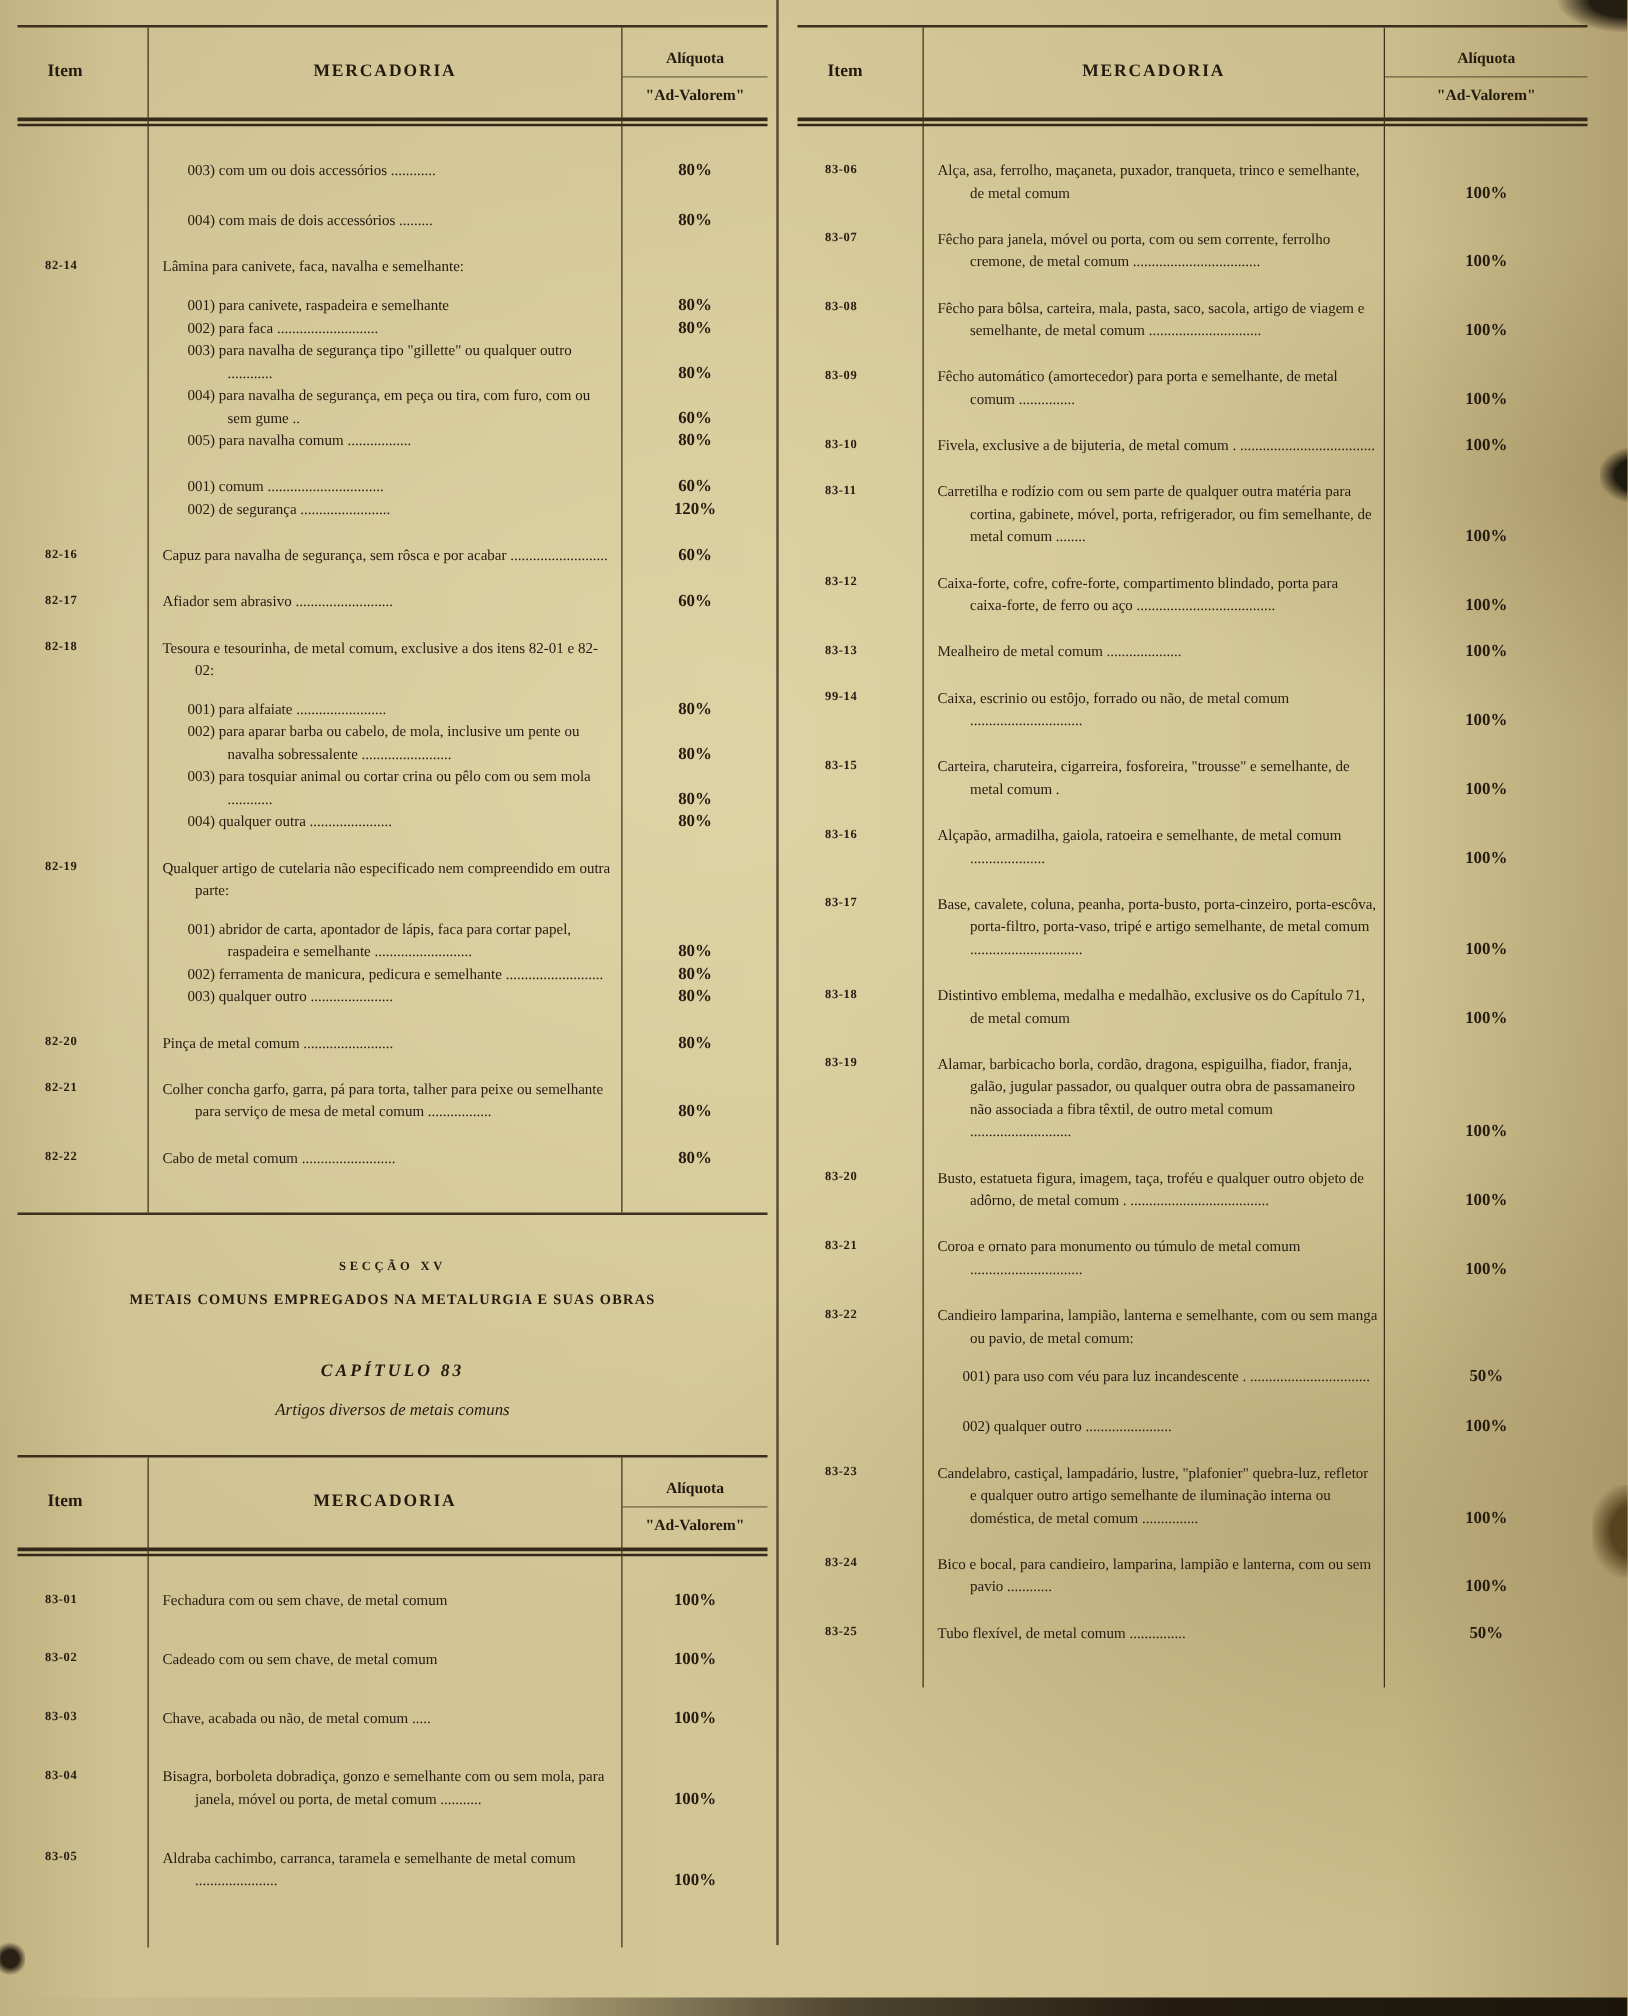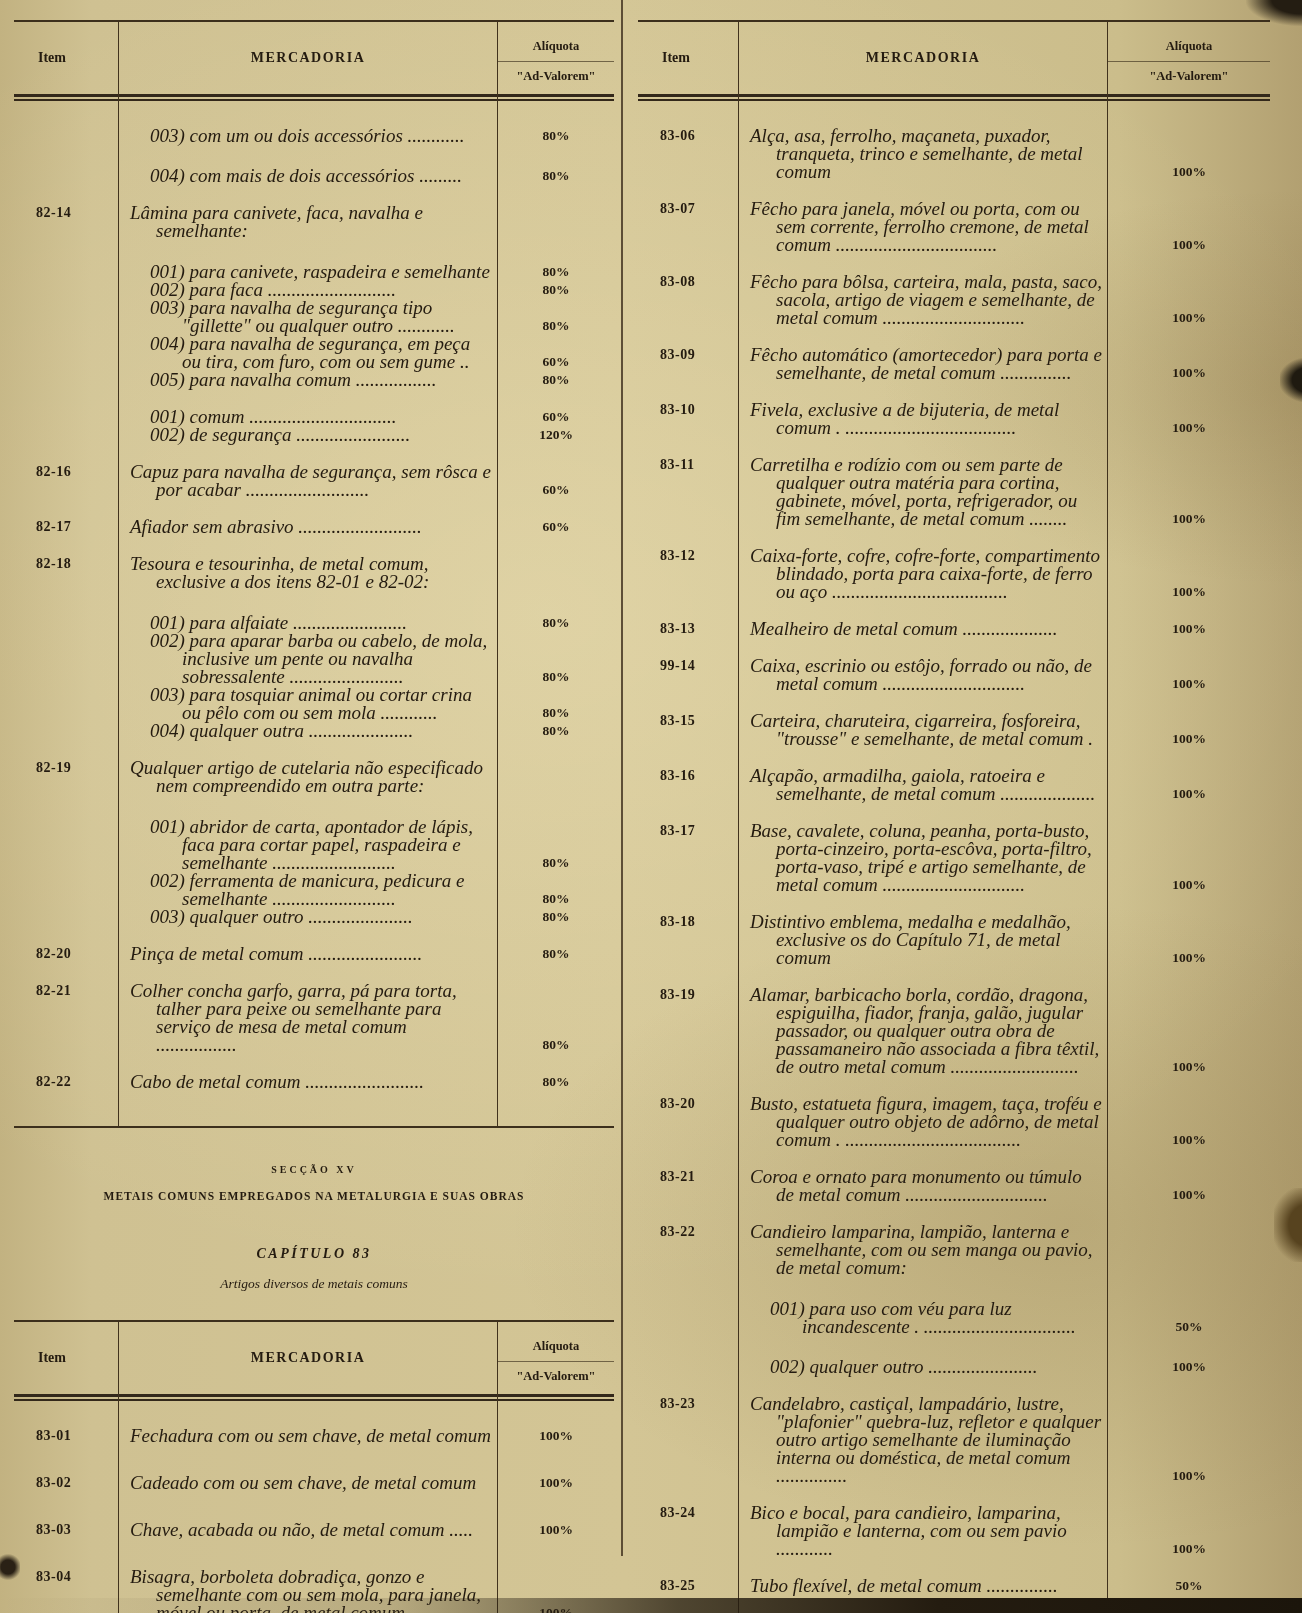--- a/index.html
+++ b/index.html
@@ -40,29 +40,29 @@
 
   .dblrule { height:7px; border-top:3px solid #33281a; border-bottom:2px solid #33281a; }
 
   .tbody { padding-top:26px; padding-bottom:16px; }
 
   .vl { position:absolute; top:0; bottom:0; width:1px; background:#41321d; }
   .vl1 { left:var(--ci); }
   .vl2 { right:var(--cr); }
 
   .row { display:grid; grid-template-columns:var(--ci) 1fr var(--cr); }
-  .c-item { padding-left:22px; font-weight:700; font-size:14px; letter-spacing:.5px; line-height:18px; }
-  .c-merc { font-size:19px; line-height:18px; padding-right:6px; word-break:break-word;font-style:italic; }
+  .c-item { padding-left:22px; font-weight:700; font-size:10px; letter-spacing:.5px; line-height:18px; }
+  .c-merc { font-size:12px; line-height:18px; padding-right:6px; word-break:break-word; }
   .c-merc.main { padding-left:38px; text-indent:-26px; }
   .row.sub .c-merc { padding-left:64px; text-indent:-32px; }
   .c-rate { font-weight:700; font-size:13.5px; text-align:center; align-self:end; line-height:18px; }
 
   .entry { margin-bottom:19px; }
   .t-left2 .entry { margin-bottom:29px; }
-  .entry .subs { margin-top:23px; }
+  .entry .subs { margin-top:13px; }
   .entry > .subs:first-child { margin-top:0; }
   .entry.spaced .row.sub { margin-bottom:22px; }
   .entry.spaced .row.sub:last-child { margin-bottom:0; }
 
   
   .section-heading { margin-top:20px; text-align:center; padding:16px 0 12px; }
   .sh-1 { font-weight:700; font-size:10px; letter-spacing:3px; margin-bottom:15px; }
   .sh-2 { font-size:11.5px; font-weight:700; letter-spacing:1px; margin-bottom:16px; }
   .sh-3 { font-weight:700; font-style:italic; font-size:14px; letter-spacing:2.5px; margin-bottom:14px;margin-top:44px; }
   .sh-4 { font-style:italic; font-size:13.5px; }

